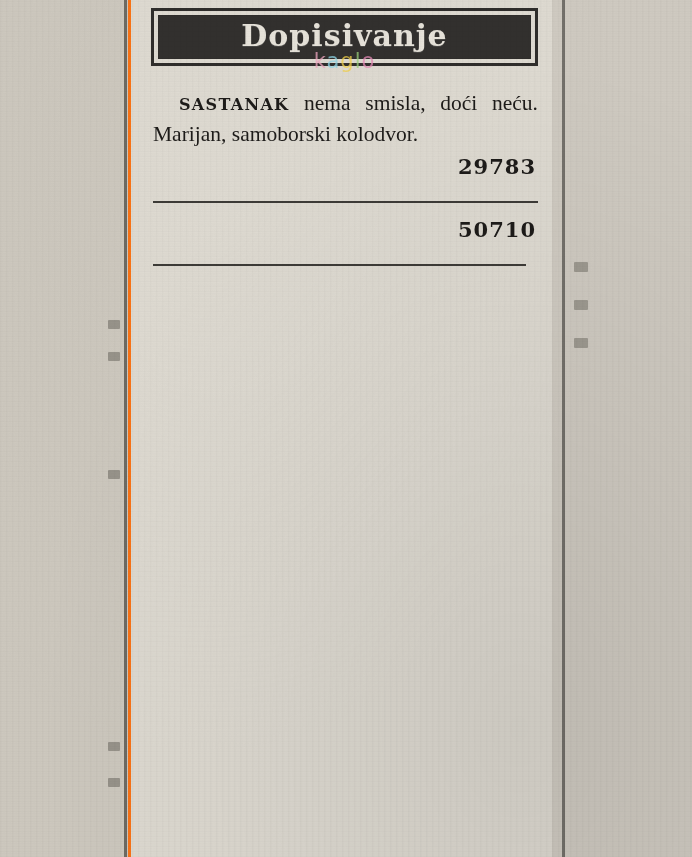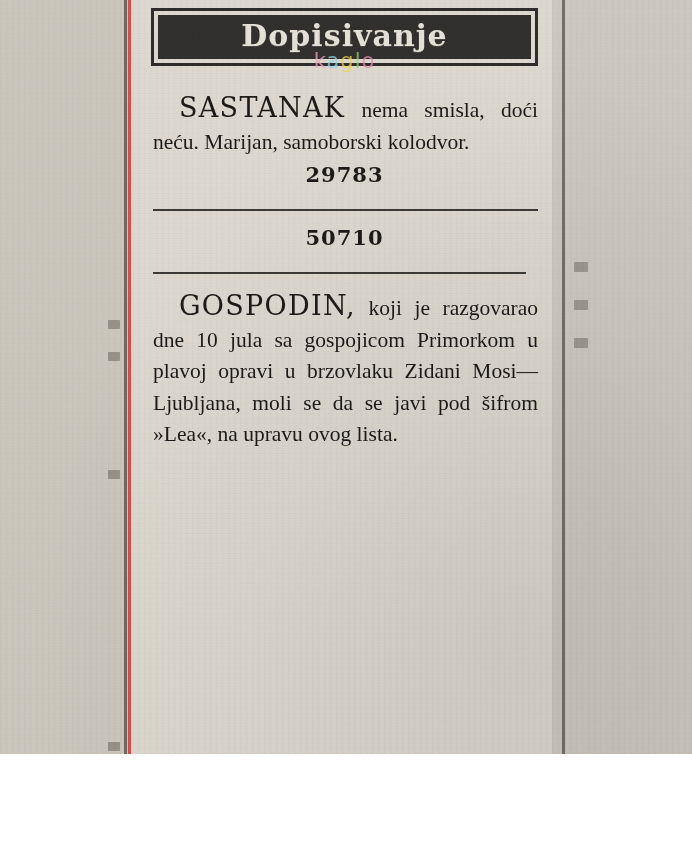--- a/index.html
+++ b/index.html
@@ -11,22 +11,22 @@
     width: 692px;
     height: 857px;
     overflow: hidden;
     font-family: "Liberation Serif", "DejaVu Serif", serif;
   }
 
   
   .scan {
     position: relative;
     width: 692px;
-    height: 754px;
-    background: #ef4444;
+    height: 857px;
+    background: #f97316;
     overflow: hidden;
   }
 
   
   .scan::before {
     content: "";
     position: absolute;
     inset: 0;
     background:
       repeating-linear-gradient(0deg, rgba(0,0,0,0.035) 0px, rgba(0,0,0,0) 2px, rgba(0,0,0,0.02) 3px, rgba(0,0,0,0) 5px),
@@ -156,26 +156,26 @@
     color: #1d1b19;
     text-align: justify;
     text-justify: inter-word;
     padding-bottom: 4px;
   }
   .ad .body {
     text-indent: 26px;
   }
   .ad .lead {
     font-family: "DejaVu Serif", "Liberation Serif", serif;
-    font-weight: 400;
+    font-weight: 700;
     letter-spacing: 1.3px;
-    font-size: 27px;
+    font-size: 16px;
   }
   .ad-number {
-    text-align: center;
+    text-align: right;
     font-family: "DejaVu Serif", "Liberation Serif", serif;
     font-weight: 700;
     font-size: 21px;
     letter-spacing: 1px;
     padding-right: 2px;
     margin-top: 2px;
   }
   .separator {
     border: 0;
     border-top: 2px solid #2b2926;
@@ -234,21 +234,17 @@
 
       <hr class="separator">
 
       <div class="ad">
         <div class="ad-number">50710</div>
       </div>
 
       <hr class="separator sep-short">
 
       <div class="ad">
-        <div class="body">
-          <span class="lead">GOSPODIN,</span>
-          <span>koji je razgovarao dne 10 jula sa gospojicom Primorkom u plavoj opravi u brzovlaku Zidani Mosi—Ljubljana, moli se da se javi pod šifrom »Lea«, na upravu ovog lista.</span>
-        </div>
       </div>
 
     </div>
   </div>
 </div>
 
 </body></html>

